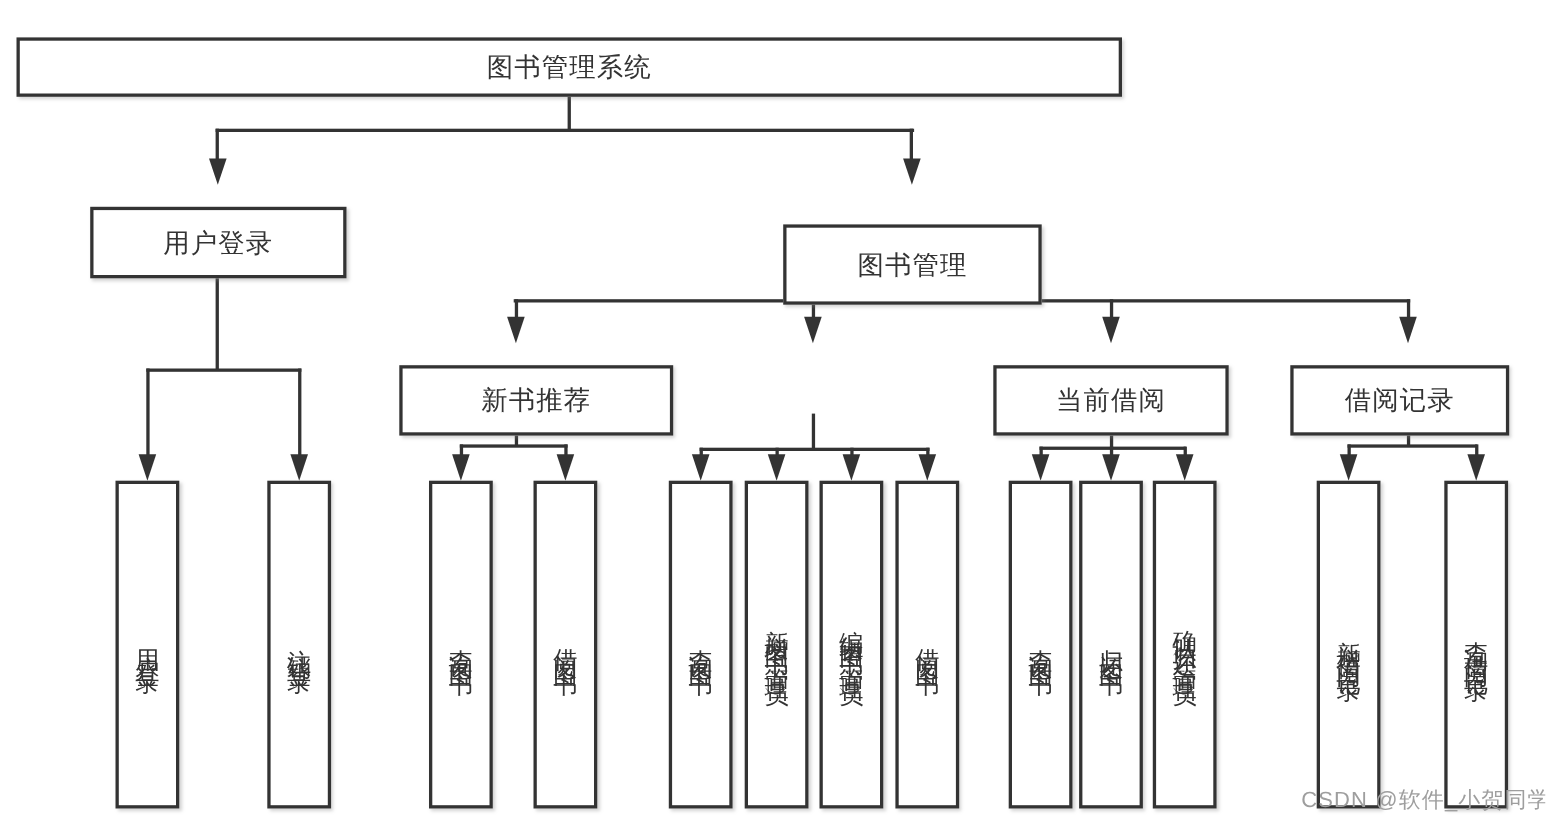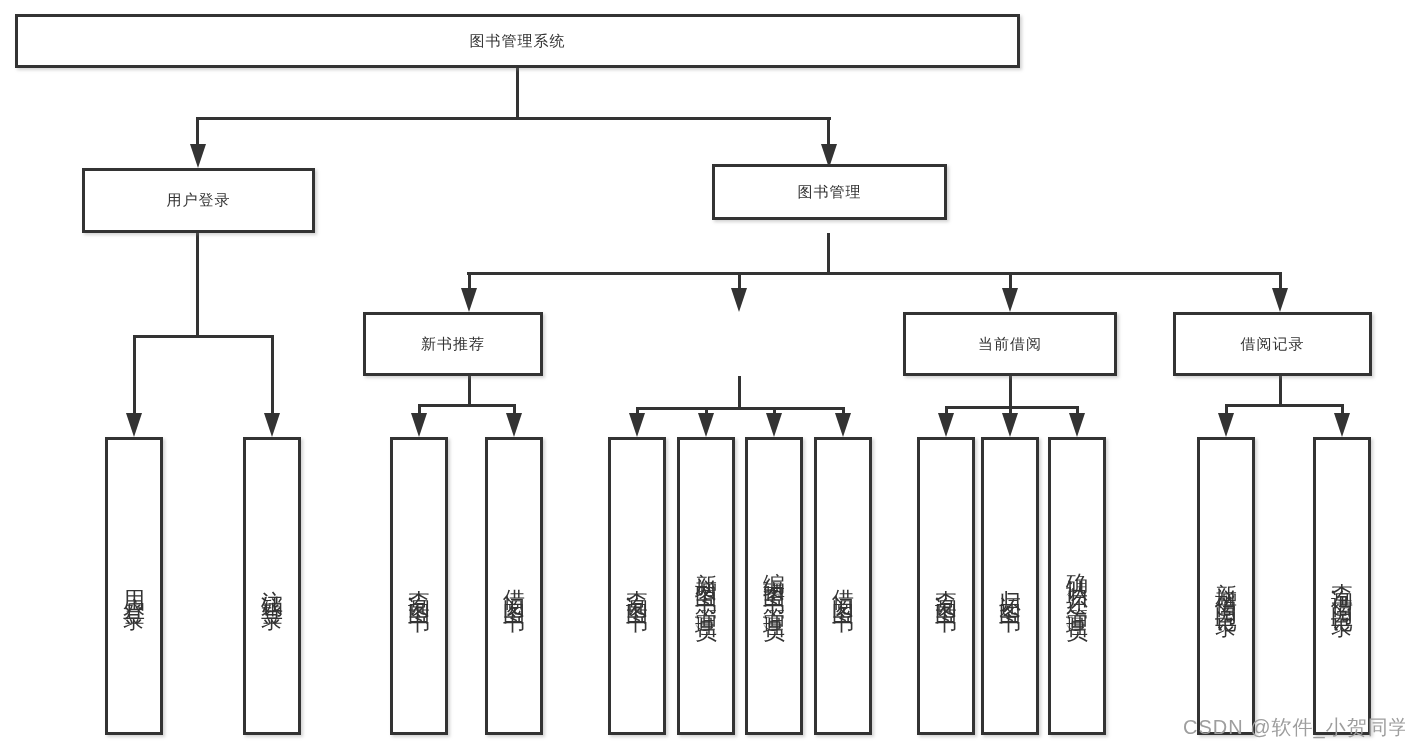--- a/index.html
+++ b/index.html
@@ -9,24 +9,25 @@
     background:#ffffff;
     font-family:"Liberation Sans","DejaVu Sans",sans-serif;
     overflow:hidden;
   }
   .box{
     position:absolute;
     background:#ffffff;
     border:3px solid #333333;
     box-sizing:border-box;
     display:flex;align-items:center;justify-content:center;
-    font-size:15px;color:#333333;
+    font-size:24px;color:#333333;
     letter-spacing:1px;
     box-shadow:2px 2px 3px rgba(130,130,130,0.35);
     z-index:2;
+    margin-top:20px;
   }
   .vbox{
     position:absolute;
     top:437px;width:58px;height:298px;
     background:#ffffff;
     border:3px solid #333333;
     box-sizing:border-box;
     display:flex;align-items:center;justify-content:center;
     box-shadow:2px 2px 3px rgba(130,130,130,0.35);
     z-index:2;
@@ -70,21 +71,21 @@
   <div class="vline" style="left:516px;top:67px;height:52px"></div>
   <div class="hline" style="left:196px;top:117px;width:635px"></div>
   <div class="vline" style="left:196px;top:117px;height:31px"></div>
   <div class="arrow" style="left:190px;top:144px"></div>
   <div class="vline" style="left:827px;top:117px;height:31px"></div>
   <div class="arrow" style="left:821px;top:144px"></div>
 
   <div class="box" style="left:82px;top:168px;width:233px;height:65px">
     <span>用户登录</span>
   </div>
-  <div class="box" style="left:712px;top:164px;width:235px;height:56px">
+  <div class="box" style="left:712px;top:184px;width:235px;height:73px">
     <span>图书管理</span>
   </div>
 
   <div class="vline" style="left:196px;top:233px;height:104px"></div>
   <div class="hline" style="left:133px;top:335px;width:141px"></div>
   <div class="vline" style="left:133px;top:335px;height:81px"></div>
   <div class="arrow" style="left:126px;top:413px"></div>
   <div class="vline" style="left:271px;top:335px;height:81px"></div>
   <div class="arrow" style="left:264px;top:413px"></div>
 
@@ -92,21 +93,21 @@
   <div class="hline" style="left:467px;top:272px;width:815px"></div>
   <div class="vline" style="left:468px;top:272px;height:20px"></div>
   <div class="arrow" style="left:461px;top:288px"></div>
   <div class="vline" style="left:738px;top:272px;height:20px"></div>
   <div class="arrow" style="left:731px;top:288px"></div>
   <div class="vline" style="left:1009px;top:272px;height:20px"></div>
   <div class="arrow" style="left:1002px;top:288px"></div>
   <div class="vline" style="left:1279px;top:272px;height:20px"></div>
   <div class="arrow" style="left:1272px;top:288px"></div>
 
-  <div class="box" style="left:363px;top:312px;width:180px;height:64px">
+  <div class="box" style="left:363px;top:312px;width:249px;height:64px">
     <span>新书推荐</span>
   </div>
   <div class="box" style="left:1173px;top:312px;width:199px;height:64px">
     <span>借阅记录</span>
   </div>
   <div class="box" style="left:903px;top:312px;width:214px;height:64px">
     <span>当前借阅</span>
   </div>
 
   <div class="vline" style="left:468px;top:376px;height:30px"></div>

